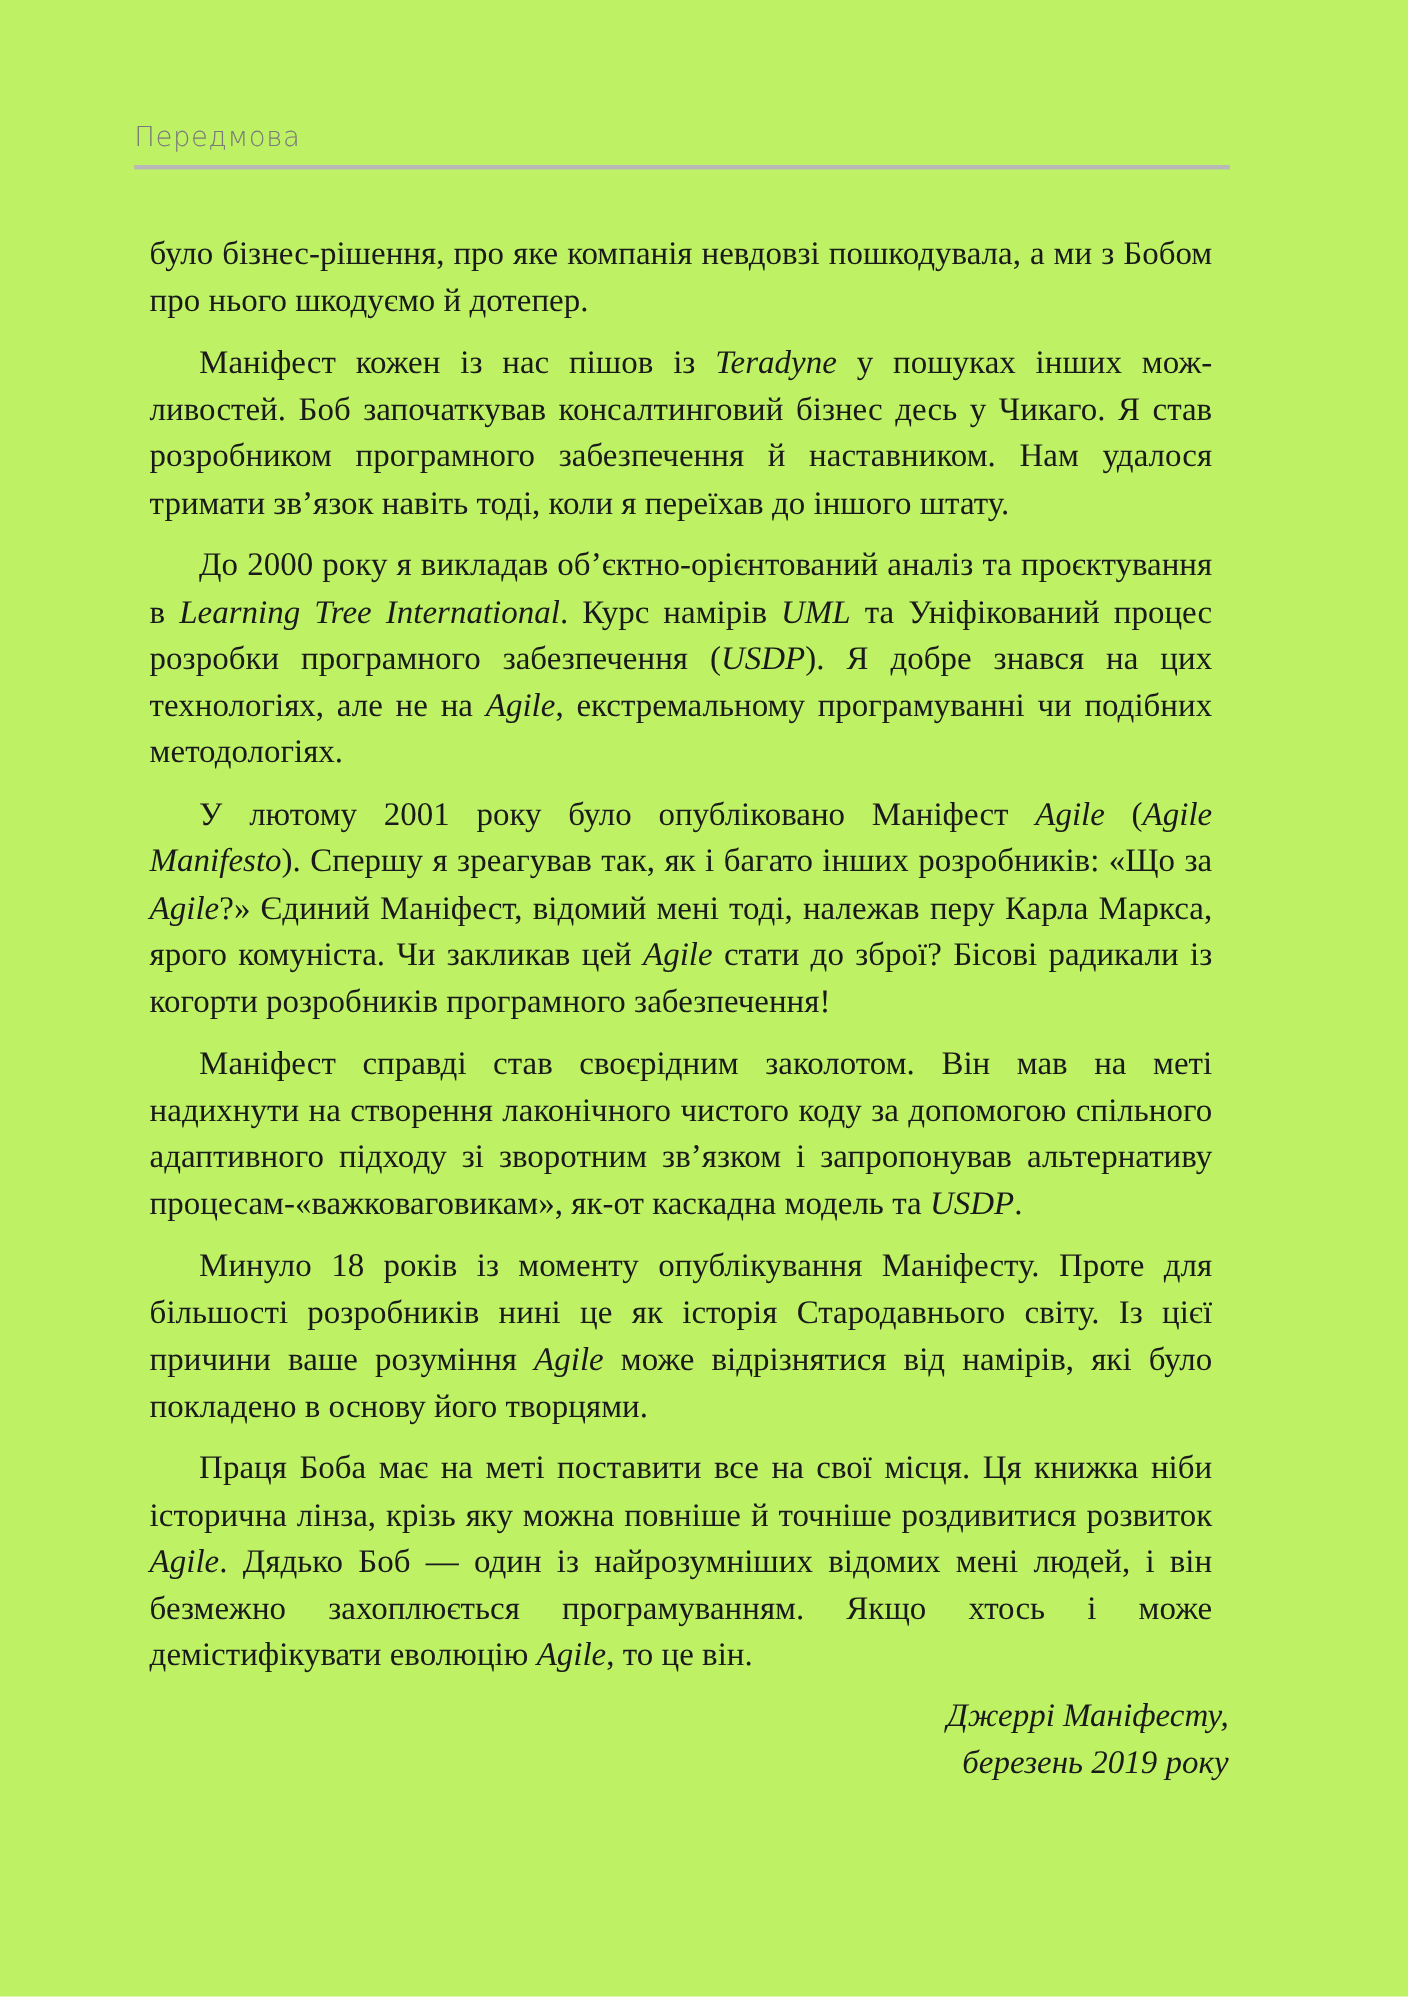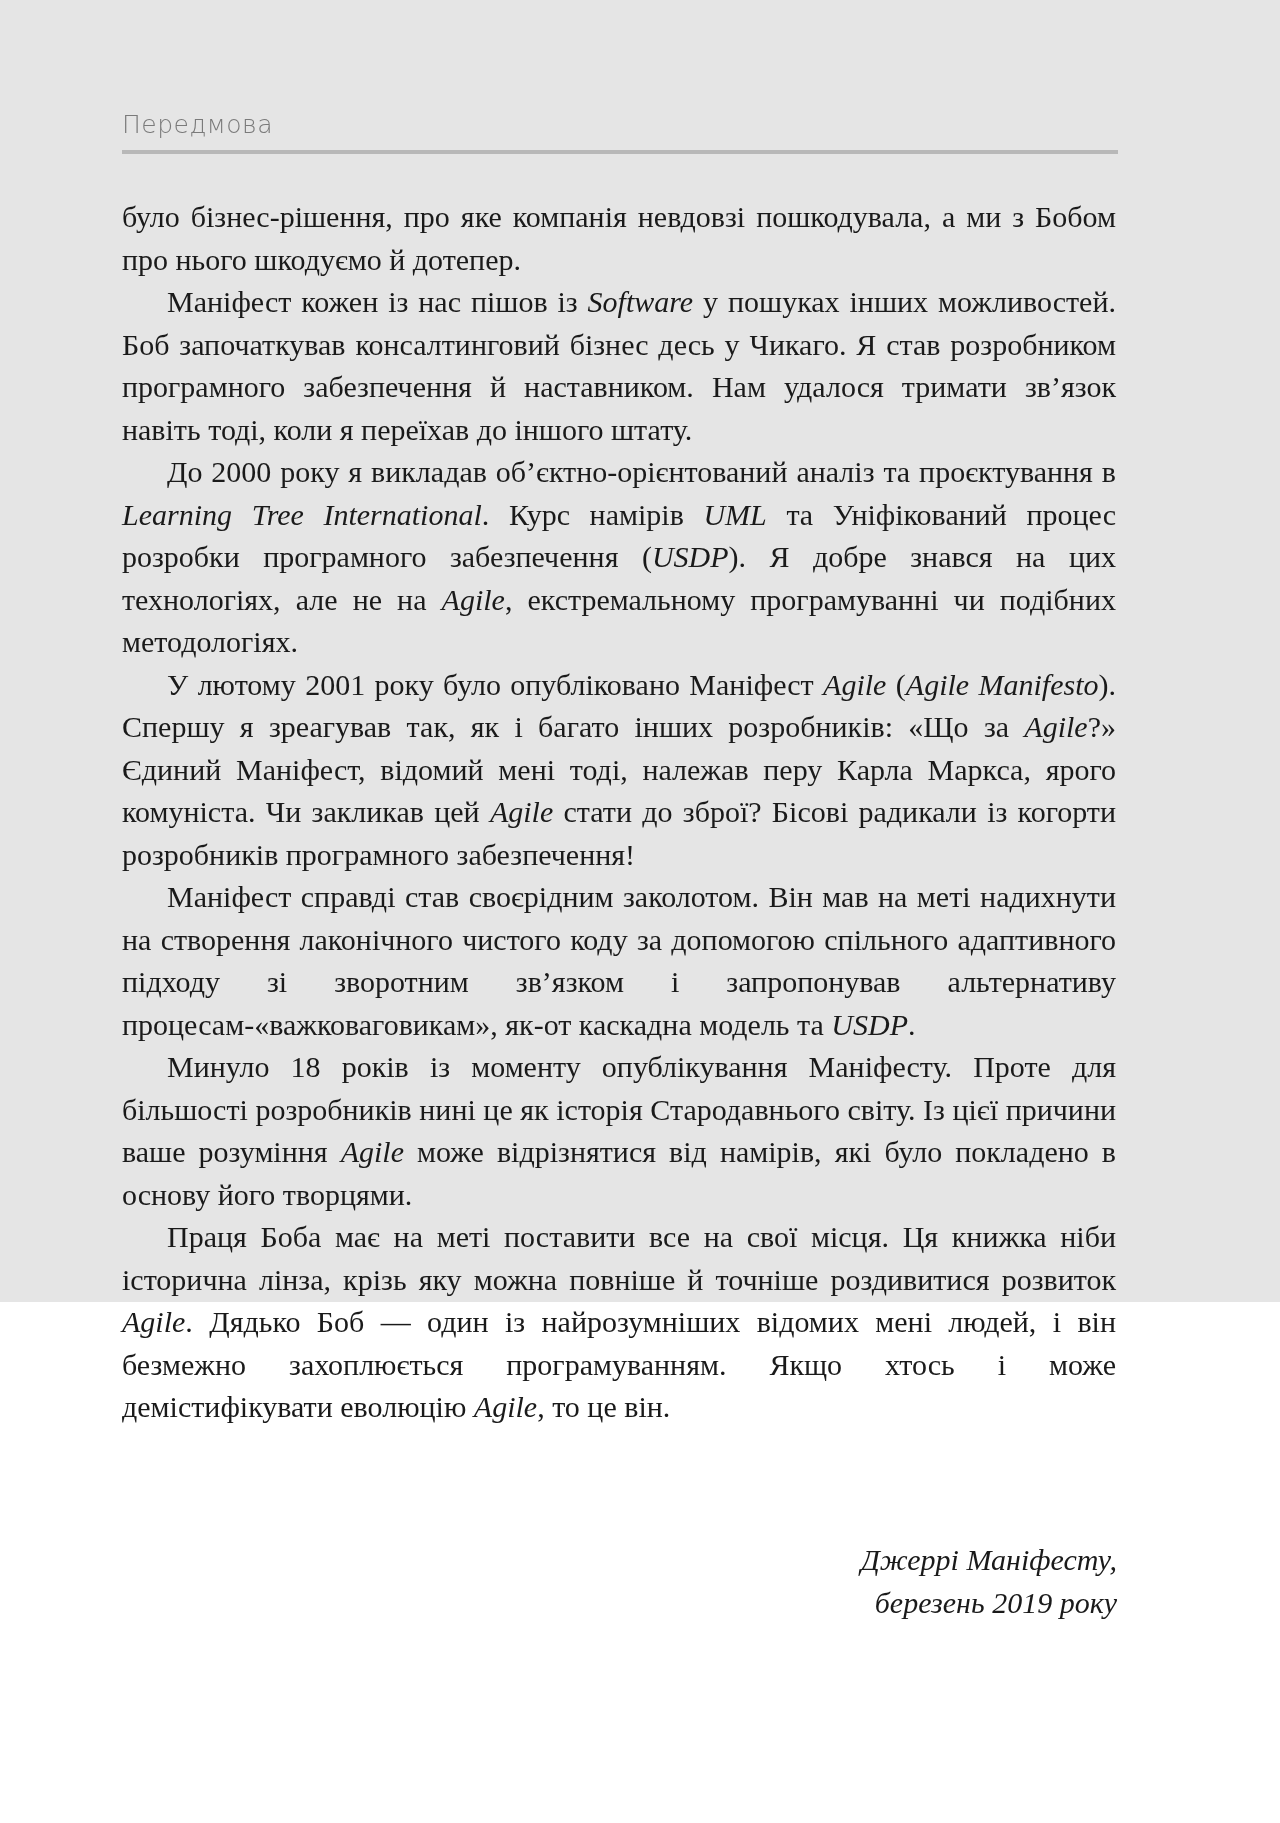--- a/index.html
+++ b/index.html
@@ -1,51 +1,51 @@
 <!DOCTYPE html>
 <html><head>
 <meta charset="utf-8">
 <style>
   html, body { margin: 0; padding: 0; background: #ffffff; }
   body { width: 1280px; height: 1823px; position: relative; overflow: hidden; }
-  .page { position: absolute; left: 0; top: 0; width: 1280px; height: 1302px; background: #e5e5e5; }
+  .page { position: absolute; left: 0; top: 0; width: 1280px; height: 1815px; background: #bef264; }
   .running-head {
     position: absolute; left: 122px; top: 110px;
     font-family: "DejaVu Sans", sans-serif; font-weight: 300;
     font-size: 25px; color: #7a7a7a; letter-spacing: 0.5px;
   }
   .head-rule {
     position: absolute; left: 122px; top: 150px; width: 996px; height: 4px;
     background: #b8b8b8;
   }
   .body-text {
     position: absolute; left: 122px; top: 196px; width: 994px;
     font-family: "Liberation Serif", serif; font-size: 30px; line-height: 42.5px;
     color: #1a1a1a; text-align: justify; hyphens: manual;
   }
-  .body-text p { margin: 0; text-indent: 45px; }
+  .body-text p { margin: 14px; text-indent: 45px; }
   .body-text p.first { text-indent: 0; }
   .body-text i { font-style: italic; }
   .signature {
     position: absolute; right: 163px; top: 1538px; text-align: right;
     font-family: "Liberation Serif", serif; font-style: italic;
     font-size: 30px; line-height: 43px; color: #1a1a1a;
   }
   .signature div { white-space: nowrap; }
 </style>
 </head>
 <body>
 
 <div class="page">
   <div class="running-head">Передмова</div>
   <div class="head-rule"></div>
 
   <div class="body-text" id="body-text">
       <p class="first"><span>було бізнес-рішення, про яке компанія невдовзі пошкодувала, а ми з Бобом про нього шкодуємо й дотепер.</span></p>
-      <p><span>Маніфест кожен із нас пішов із </span><i>Software</i><span> у пошуках інших мож­ливостей. Боб започаткував консалтинговий бізнес десь у Чикаго. Я став розробником програмного забезпечення й наставником. Нам удалося тримати зв’язок навіть тоді, коли я переїхав до іншого штату.</span></p>
+      <p><span>Маніфест кожен із нас пішов із </span><i>Teradyne</i><span> у пошуках інших мож­ливостей. Боб започаткував консалтинговий бізнес десь у Чикаго. Я став розробником програмного забезпечення й наставником. Нам удалося тримати зв’язок навіть тоді, коли я переїхав до іншого штату.</span></p>
       <p><span>До 2000 року я викладав об’єктно-орієнтований аналіз та проєкту­вання в </span><i>Learning Tree International</i><span>. Курс намірів </span><i>UML</i><span> та Уніфікований процес розробки програмного забезпечення (</span><i>USDP</i><span>). Я добре знався на цих технологіях, але не на </span><i>Agile</i><span>, екстремальному програмуванні чи подібних методологіях.</span></p>
       <p><span>У лютому 2001 року було опубліковано Маніфест </span><i>Agile</i><span> (</span><i>Agile Manifesto</i><span>). Спершу я зреагував так, як і багато інших розробників: «Що за </span><i>Agile</i><span>?» Єдиний Маніфест, відомий мені тоді, належав перу Карла Маркса, ярого комуніста. Чи закликав цей </span><i>Agile</i><span> стати до зброї? Бісові радикали із когорти розробників програмного забезпечення!</span></p>
       <p><span>Маніфест справді став своєрідним заколотом. Він мав на меті надихнути на створення лаконічного чистого коду за допомогою спільного адаптивного підходу зі зворотним зв’язком і запропону­вав альтернативу процесам-«важковаговикам», як-от каскадна мо­дель та </span><i>USDP</i><span>.</span></p>
       <p><span>Минуло 18 років із моменту опублікування Маніфесту. Проте для більшості розробників нині це як історія Стародавнього світу. Із цієї причини ваше розуміння </span><i>Agile</i><span> може відрізнятися від намірів, які було покладено в основу його творцями.</span></p>
       <p><span>Праця Боба має на меті поставити все на свої місця. Ця книжка ніби історична лінза, крізь яку можна повніше й точніше роздивити­ся розвиток </span><i>Agile</i><span>. Дядько Боб — один із найрозумніших відомих мені людей, і він безмежно захоплюється програмуванням. Якщо хтось і може демістифікувати еволюцію </span><i>Agile</i><span>, то це він.</span></p>
     </div>
 
   <div class="signature">
     <div>Джеррі Маніфесту,</div>
     <div>березень 2019 року</div>

